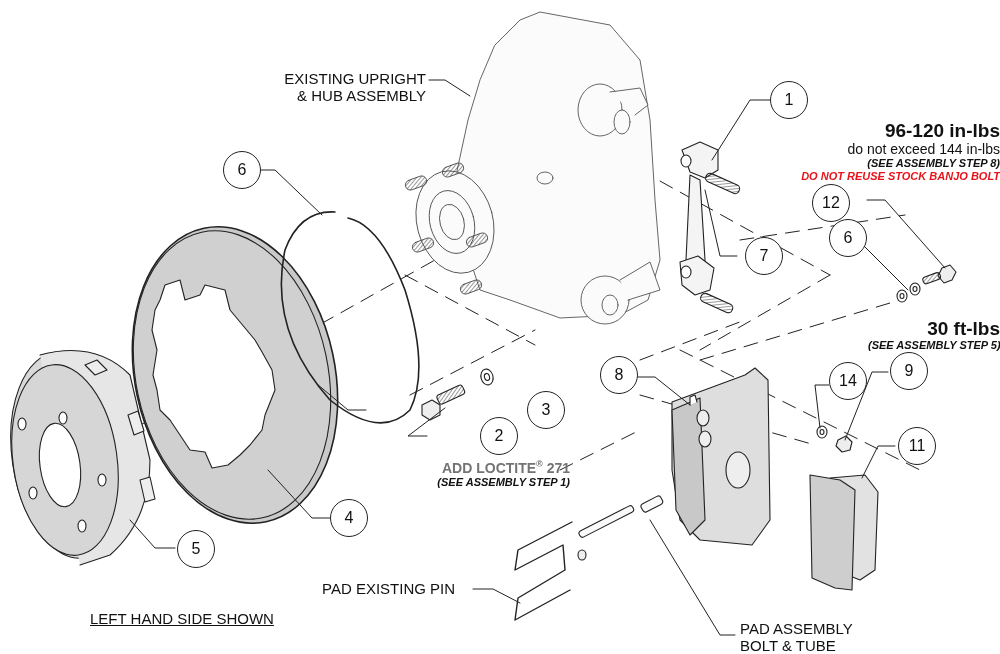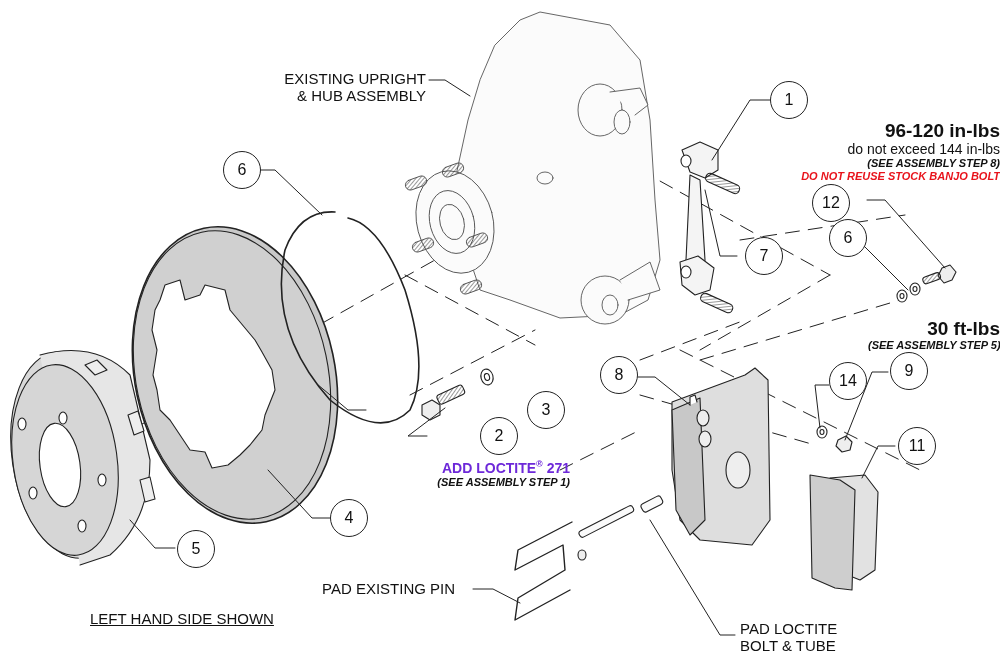--- a/index.html
+++ b/index.html
@@ -5,21 +5,21 @@
   html, body { margin:0; padding:0; background:#ffffff; }
   body { width:1000px; height:654px; overflow:hidden; position:relative; font-family:"Liberation Sans", sans-serif; }
   #stage { position:absolute; left:0; top:0; width:1000px; height:654px; }
   .lbl { position:absolute; color:#111; font-family:"Liberation Sans", sans-serif; white-space:nowrap; }
   .plain { font-size:15px; line-height:17px; }
   .right { text-align:right; }
   .torque { font-size:19px; font-weight:bold; line-height:21px; }
   .sub { font-size:14px; line-height:16px; }
   .ital { font-size:11px; font-weight:bold; font-style:italic; line-height:13px; }
   .red { color:#e8141c; }
-  .redb { font-size:14px; font-weight:bold; line-height:16px; color:#6d28d9; }
+  .redb { font-size:14px; font-weight:bold; line-height:16px; color:#737373; }
   .center { text-align:right; }
   .underline { text-decoration:underline; }
   .callout { position:absolute; width:38px; height:38px; border:1.3px solid #222; border-radius:50%; background:#fff;
              display:flex; align-items:center; justify-content:center; font-size:16px; color:#111; box-sizing:border-box; }
   sup { font-size:9px; }
 </style>
 </head>
 <body>
 
 <div id="stage">
@@ -186,21 +186,21 @@
   <div class="ital">(SEE ASSEMBLY STEP 5)</div>
 </div>
 
 <div class="lbl center" style="left:410px;top:456px;width:160px;">
   <div class="redb"><span>ADD LOCTITE</span><sup>®</sup><span> 271</span></div>
   <div class="ital">(SEE ASSEMBLY STEP 1)</div>
 </div>
 
 <div class="lbl plain" style="left:322px;top:580px;">PAD EXISTING PIN</div>
 <div class="lbl plain" style="left:740px;top:620px;">
-  <div>PAD LOCTITE</div>
+  <div>PAD ASSEMBLY</div>
   <div>BOLT &amp; TUBE</div>
 </div>
 <div class="lbl plain underline" style="left:90px;top:610px;">LEFT HAND SIDE SHOWN</div>
 
 
 <div class="callout" style="left:770px;top:81px;">1</div>
 <div class="callout" style="left:480px;top:417px;">2</div>
 <div class="callout" style="left:527px;top:391px;">3</div>
 <div class="callout" style="left:330px;top:499px;">4</div>
 <div class="callout" style="left:177px;top:530px;">5</div>

